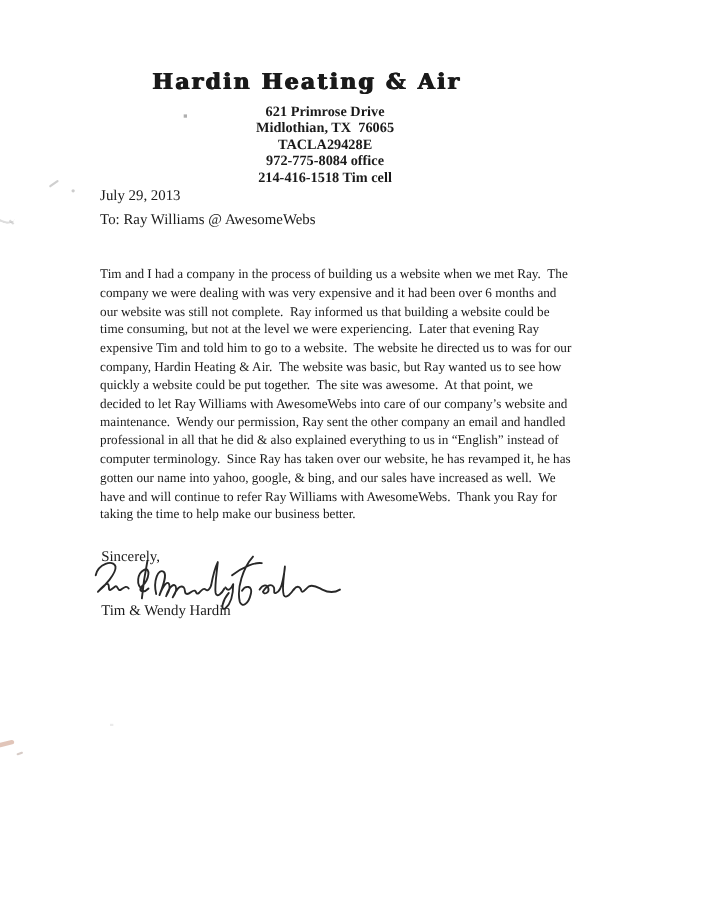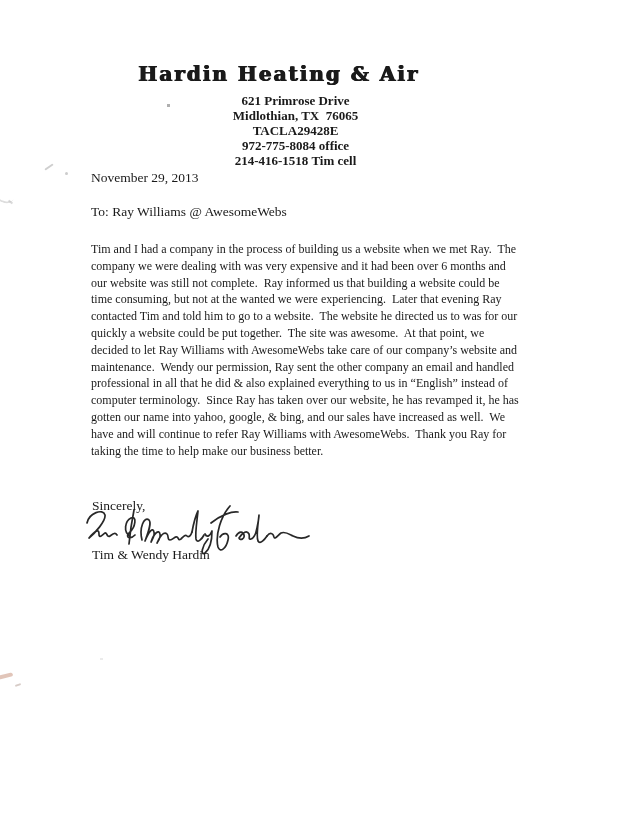--- a/index.html
+++ b/index.html
@@ -27,21 +27,21 @@
     text-shadow: 0.6px 0 0 currentColor, -0.6px 0 0 currentColor;
     margin-bottom: 7px;
   }
   .address { font-weight: bold; font-size: 13px; line-height: 15px; }
   .address div { white-space: pre; margin-left: 33px; }
   .date-line {
     position: absolute; top: 170px; left: 91px;
     font-size: 13.5px; white-space: pre;
   }
   .recipient-line {
-    position: absolute; top: 204px; left: 91px;
+    position: absolute; top: 192px; left: 91px;
     font-size: 13.5px; white-space: pre;
   }
   .letter-body {
     position: absolute; top: 241px; left: 91px; width: 520px;
     font-size: 12px; line-height: 16.8px;
   }
   .letter-body div { white-space: pre; }
   .signoff {
     position: absolute; top: 498px; left: 92px;
     font-size: 13.5px;
@@ -73,32 +73,33 @@
     <div class="company">Hardin Heating &amp; Air</div>
     <div class="address">
         <div>621 Primrose Drive</div>
         <div>Midlothian, TX  76065</div>
         <div>TACLA29428E</div>
         <div>972-775-8084 office</div>
         <div>214-416-1518 Tim cell</div>
       </div>
   </div>
 
-  <div class="date-line">November 29, 2013</div>
+  <div class="date-line">July 29, 2013</div>
 
   <div class="recipient-line">To: Ray Williams @ AwesomeWebs</div>
 
   <div class="letter-body">
       <div>Tim and I had a company in the process of building us a website when we met Ray.  The</div>
       <div>company we were dealing with was very expensive and it had been over 6 months and</div>
       <div>our website was still not complete.  Ray informed us that building a website could be</div>
-      <div>time consuming, but not at the wanted we were experiencing.  Later that evening Ray</div>
-      <div>contacted Tim and told him to go to a website.  The website he directed us to was for our</div>
+      <div>time consuming, but not at the level we were experiencing.  Later that evening Ray</div>
+      <div>expensive Tim and told him to go to a website.  The website he directed us to was for our</div>
+      <div>company, Hardin Heating &amp; Air.  The website was basic, but Ray wanted us to see how</div>
       <div>quickly a website could be put together.  The site was awesome.  At that point, we</div>
-      <div>decided to let Ray Williams with AwesomeWebs take care of our company’s website and</div>
+      <div>decided to let Ray Williams with AwesomeWebs into care of our company’s website and</div>
       <div>maintenance.  Wendy our permission, Ray sent the other company an email and handled</div>
       <div>professional in all that he did &amp; also explained everything to us in “English” instead of</div>
       <div>computer terminology.  Since Ray has taken over our website, he has revamped it, he has</div>
       <div>gotten our name into yahoo, google, &amp; bing, and our sales have increased as well.  We</div>
       <div>have and will continue to refer Ray Williams with AwesomeWebs.  Thank you Ray for</div>
       <div>taking the time to help make our business better.</div>
     </div>
 
   <div class="signoff">Sincerely,</div>
 

